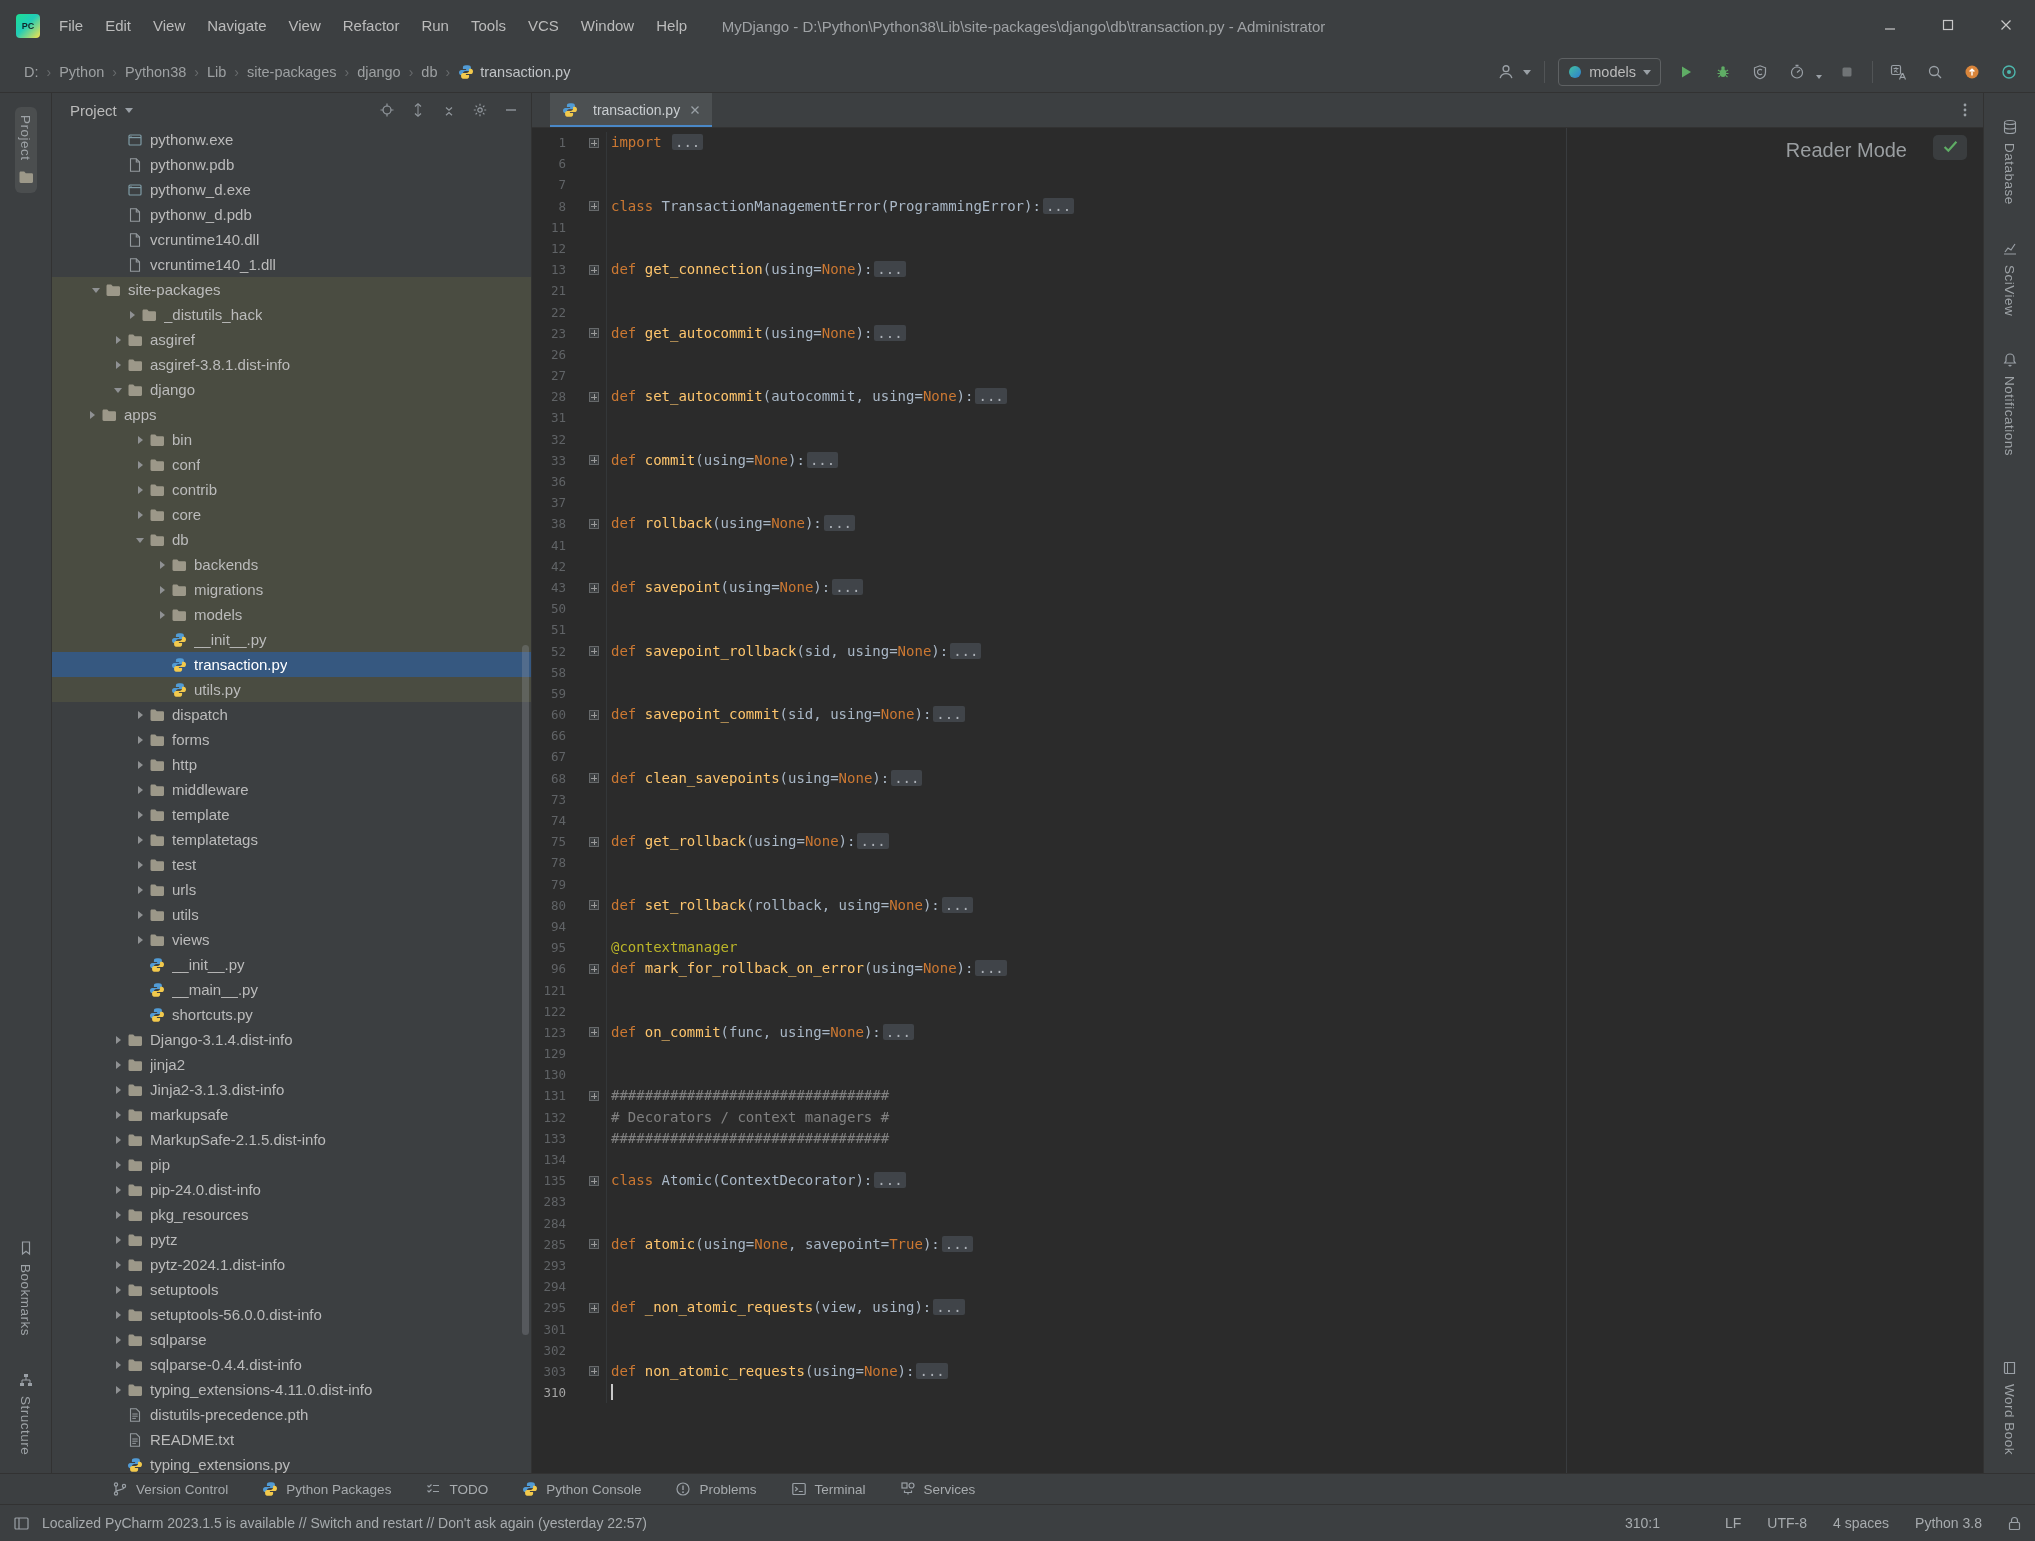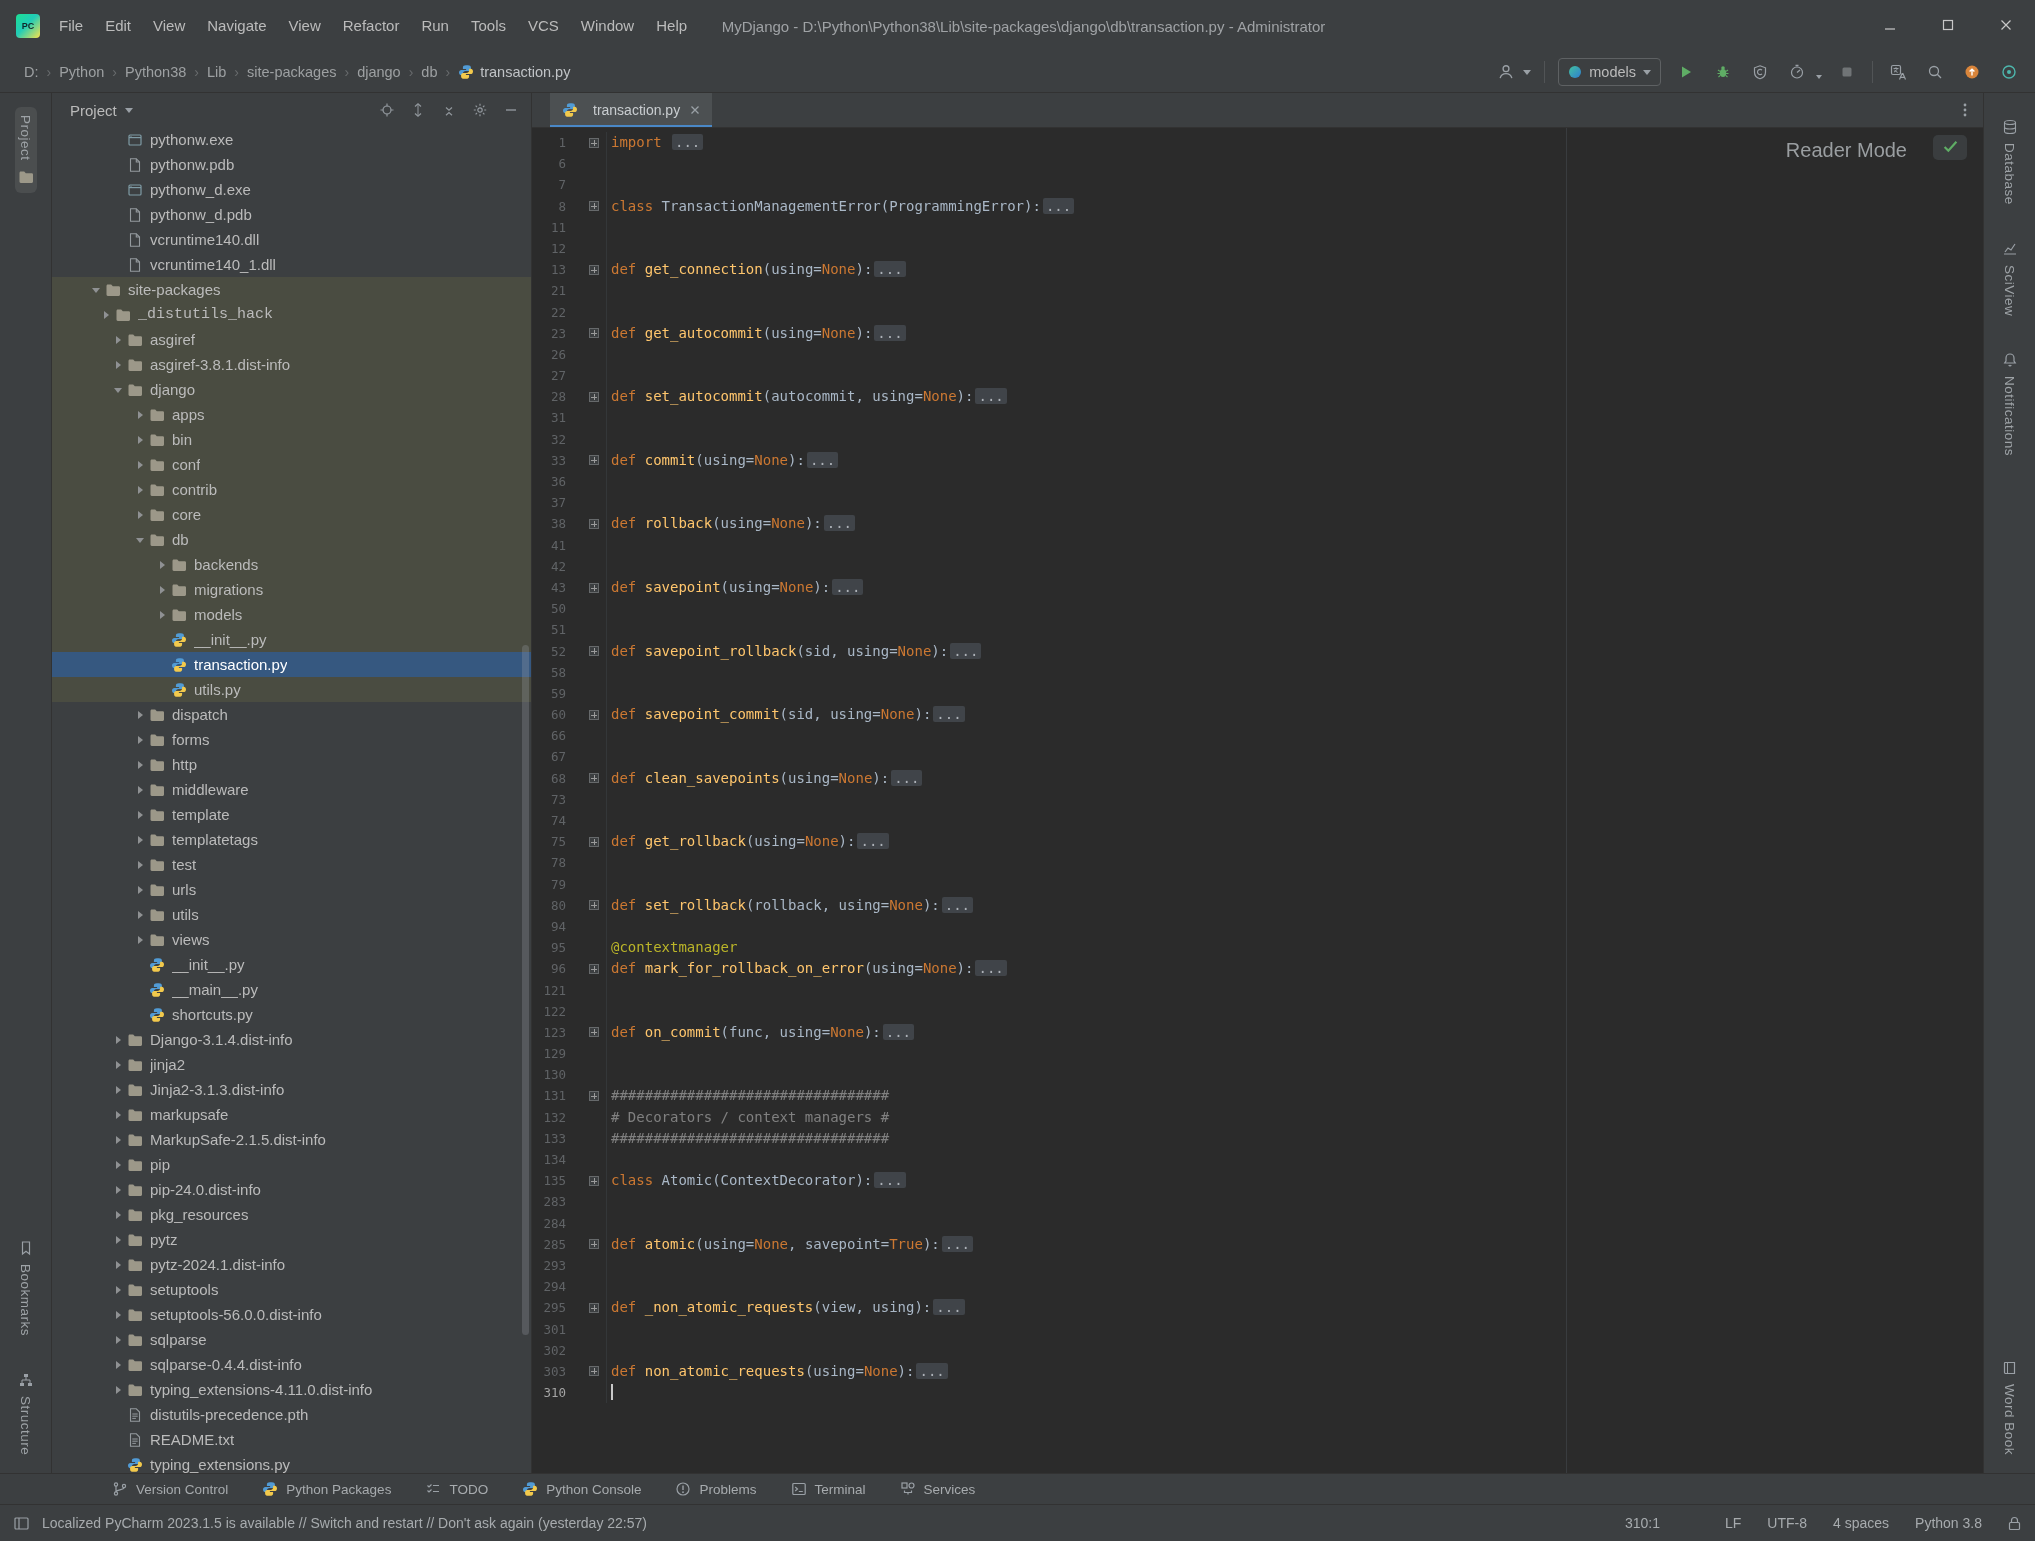--- a/index.html
+++ b/index.html
@@ -425,21 +425,21 @@
           </div>
           <div class="tree-row hl" style="padding-left: 36px;">
             <span class="chev exp"></span>
             <span class="ticon">
               <svg width="16" height="16" viewBox="0 0 16 16">
                 <path d="M1.5 4c0-.8.5-1.5 1.3-1.5h3.4l1.6 1.8h6c.7 0 1.2.6 1.2 1.3v7c0 .8-.5 1.4-1.2 1.4H2.8c-.8 0-1.3-.6-1.3-1.4V4z" fill="#9c9889"></path>
               </svg>
             </span>
             <span class="tlabel">site-packages</span>
           </div>
-          <div class="tree-row hl" style="padding-left: 46px; font-family: Liberation Mono, monospace;">
+          <div class="tree-row hl" style="padding-left: 72px;">
             <span class="chev col"></span>
             <span class="ticon">
               <svg width="16" height="16" viewBox="0 0 16 16">
                 <path d="M1.5 4c0-.8.5-1.5 1.3-1.5h3.4l1.6 1.8h6c.7 0 1.2.6 1.2 1.3v7c0 .8-.5 1.4-1.2 1.4H2.8c-.8 0-1.3-.6-1.3-1.4V4z" fill="#9c9889"></path>
               </svg>
             </span>
             <span class="tlabel">_distutils_hack</span>
           </div>
           <div class="tree-row hl" style="padding-left: 58px;">
             <span class="chev col"></span>
@@ -461,21 +461,21 @@
           </div>
           <div class="tree-row hl" style="padding-left: 58px;">
             <span class="chev exp"></span>
             <span class="ticon">
               <svg width="16" height="16" viewBox="0 0 16 16">
                 <path d="M1.5 4c0-.8.5-1.5 1.3-1.5h3.4l1.6 1.8h6c.7 0 1.2.6 1.2 1.3v7c0 .8-.5 1.4-1.2 1.4H2.8c-.8 0-1.3-.6-1.3-1.4V4z" fill="#9c9889"></path>
               </svg>
             </span>
             <span class="tlabel">django</span>
           </div>
-          <div class="tree-row hl" style="padding-left: 80px;">
+          <div class="tree-row hl" style="padding-left: 32px;">
             <span class="chev col"></span>
             <span class="ticon">
               <svg width="16" height="16" viewBox="0 0 16 16">
                 <path d="M1.5 4c0-.8.5-1.5 1.3-1.5h3.4l1.6 1.8h6c.7 0 1.2.6 1.2 1.3v7c0 .8-.5 1.4-1.2 1.4H2.8c-.8 0-1.3-.6-1.3-1.4V4z" fill="#9c9889"></path>
               </svg>
             </span>
             <span class="tlabel">apps</span>
           </div>
           <div class="tree-row hl" style="padding-left: 80px;">
             <span class="chev col"></span>

